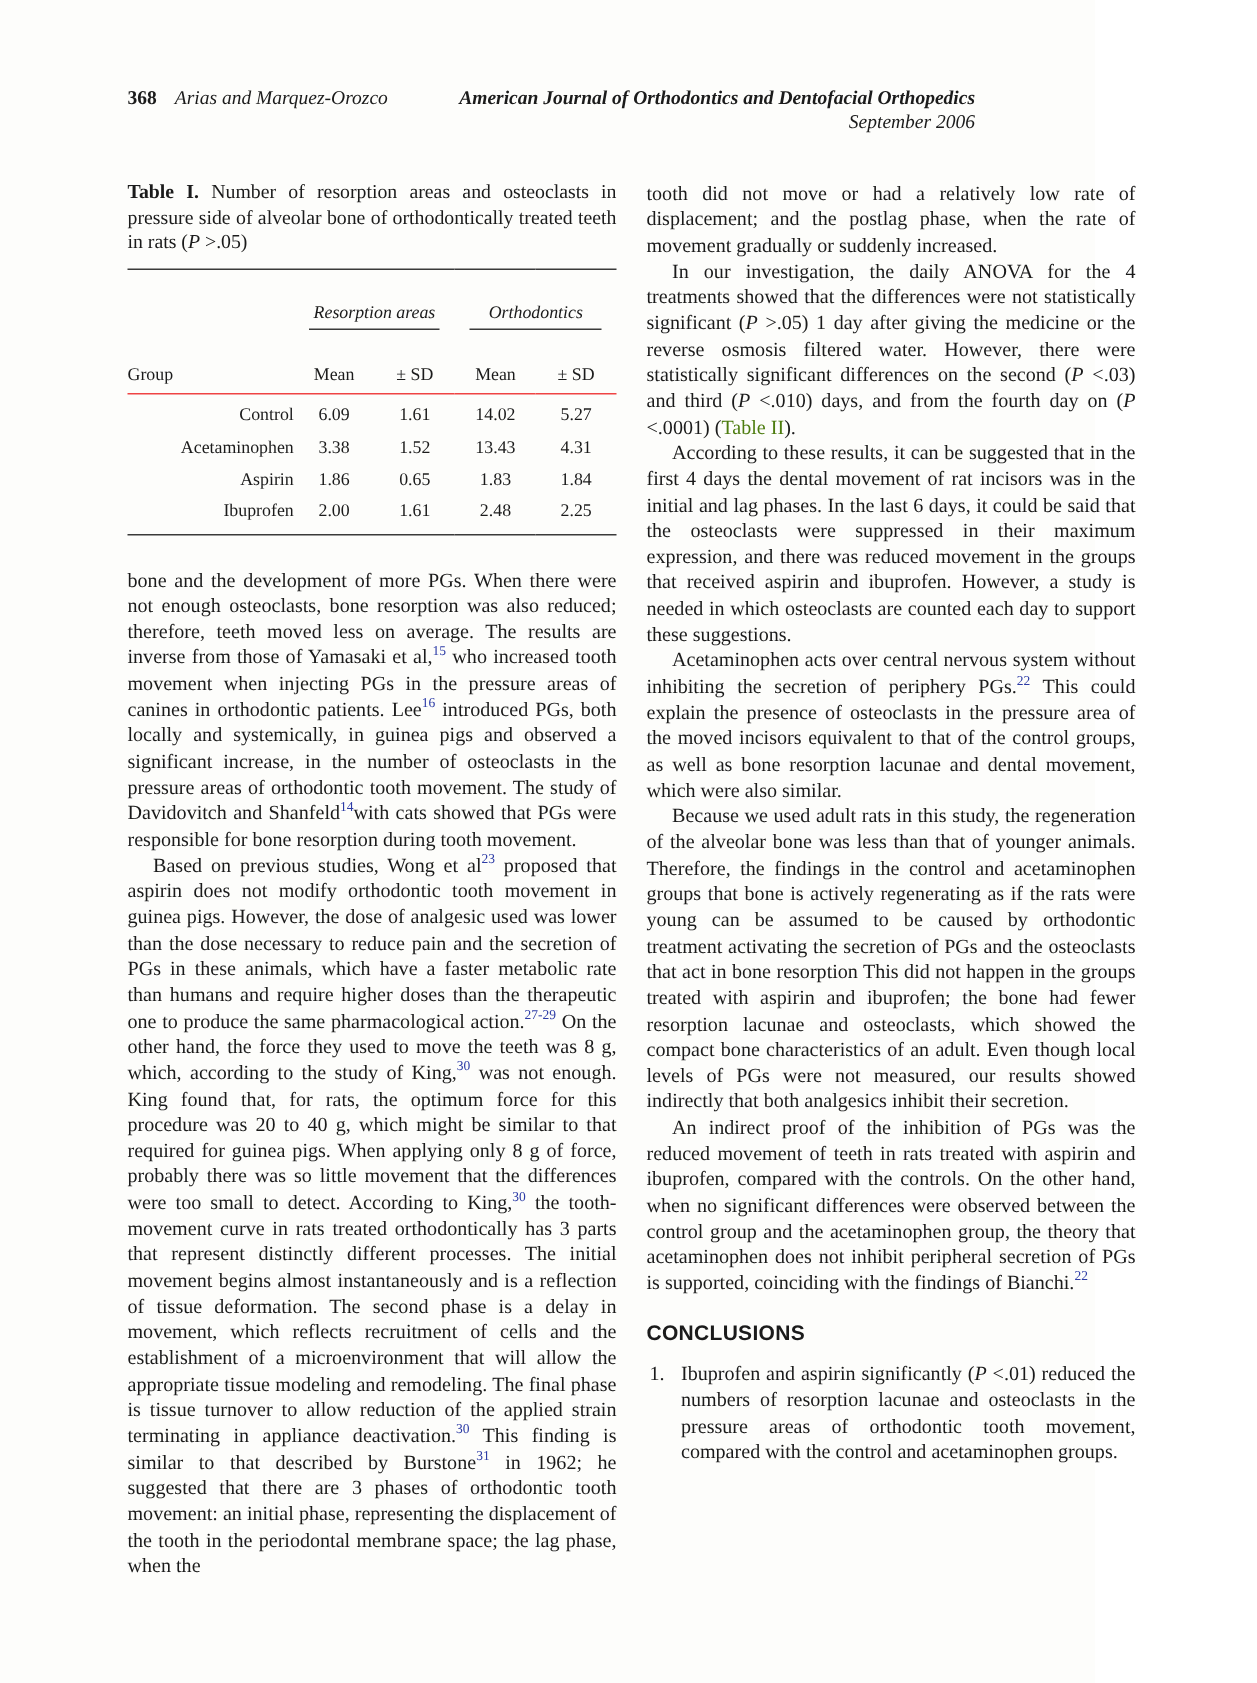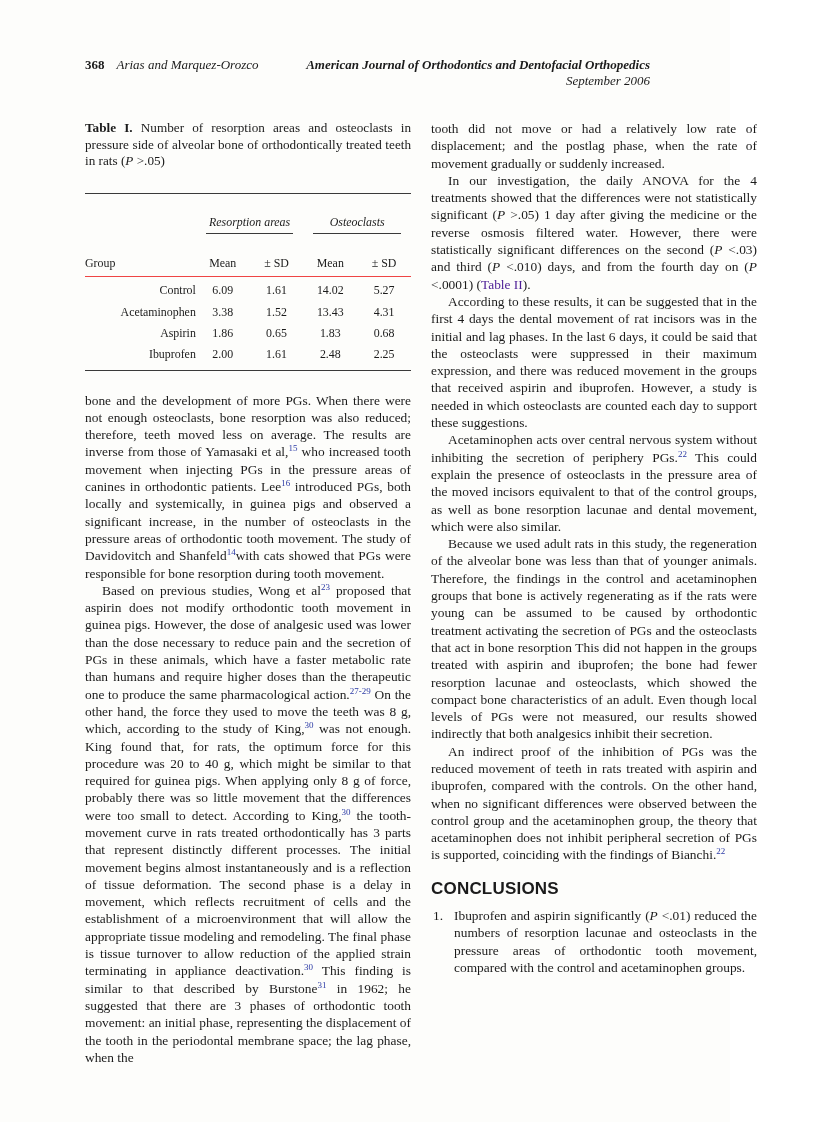--- a/index.html
+++ b/index.html
@@ -21,25 +21,25 @@
   .journal { font-weight:bold; }
   
   .columns {
     position:absolute; top:120px; left:85px; width:672px;
     display:flex; gap:20px;
   }
   .col { flex:1; font-size:13.4px; line-height:17.3px; text-align:justify; }
   p.body-p { text-align:justify; }
   p.indent { text-indent:17px; }
   sup.ref { color:#2b3aa5; font-size:9px; line-height:0; vertical-align:super; }
-  .xlink { color:#4c1d95; }
+  .xlink { color:#4d7c0f; }
   em { font-style:italic; }
   
   .tablewrap { margin-bottom:21px; }
-  .tcaption { font-size:13.2px; line-height:16.6px; text-align:justify; margin-bottom:23px; }
+  .tcaption { font-size:13.2px; line-height:16.6px; text-align:justify; margin-bottom:9px; }
   .tlabel { font-weight:bold; }
   table.datatable {
     width:100%; border-collapse:collapse; font-size:11.9px;
     border-top:1px solid #3a3a3a; border-bottom:1px solid #3a3a3a;
     margin-top:2px;
   }
   table.datatable th, table.datatable td { font-weight:normal; padding:2px 0; }
   tr.grouphead th { padding-top:4px; }
   tr.grouphead .gh {
     display:block; margin:16px 10px; padding-bottom:2px;
@@ -50,21 +50,21 @@
   tr.subhead th.gcol { text-align:left; }
   tr.subhead th.num { text-align:center; }
   tbody tr:first-child td { padding-top:5px; }
   tbody tr:last-child td { padding-bottom:6px; }
   td.gname { text-align:right; }
   td.val { text-align:center; }
   col.c-group { width:34%; }
   col.c-num { width:16.5%; }
   
   .conclusions {
-    font-family:"Liberation Sans", sans-serif; font-size:17px; font-weight:bold;
+    font-family:"Liberation Sans", sans-serif; font-size:14px; font-weight:bold;
     letter-spacing:0.2px; margin-top:16px; margin-bottom:10px; text-align:left;
   }
   .concl-item { position:relative; padding-left:23px; text-align:justify; }
   .concl-num { position:absolute; left:2px; top:0; }
 </style>
 </head>
 <body>
 
 <div class="page">
 
@@ -93,21 +93,21 @@
               <col class="c-num">
               <col class="c-num">
           </colgroup>
           <thead>
             <tr class="grouphead">
               <th></th>
               <th colspan="2">
                   <span class="gh">Resorption areas</span>
                 </th>
               <th colspan="2">
-                  <span class="gh">Osteoclasts</span>
+                  <span class="gh">Orthodontics</span>
                 </th>
             </tr>
             <tr class="subhead">
               <th class="gcol">Group</th>
               <th class="num">Mean</th>
               <th class="num">± SD</th>
               <th class="num">Mean</th>
               <th class="num">± SD</th>
             </tr>
           </thead>
@@ -124,21 +124,21 @@
               <td class="val">3.38</td>
               <td class="val">1.52</td>
               <td class="val">13.43</td>
               <td class="val">4.31</td>
             </tr>
             <tr>
               <td class="gname">Aspirin</td>
               <td class="val">1.86</td>
               <td class="val">0.65</td>
               <td class="val">1.83</td>
-              <td class="val">0.68</td>
+              <td class="val">1.84</td>
             </tr>
             <tr>
               <td class="gname">Ibuprofen</td>
               <td class="val">2.00</td>
               <td class="val">1.61</td>
               <td class="val">2.48</td>
               <td class="val">2.25</td>
             </tr>
           </tbody>
         </table>

